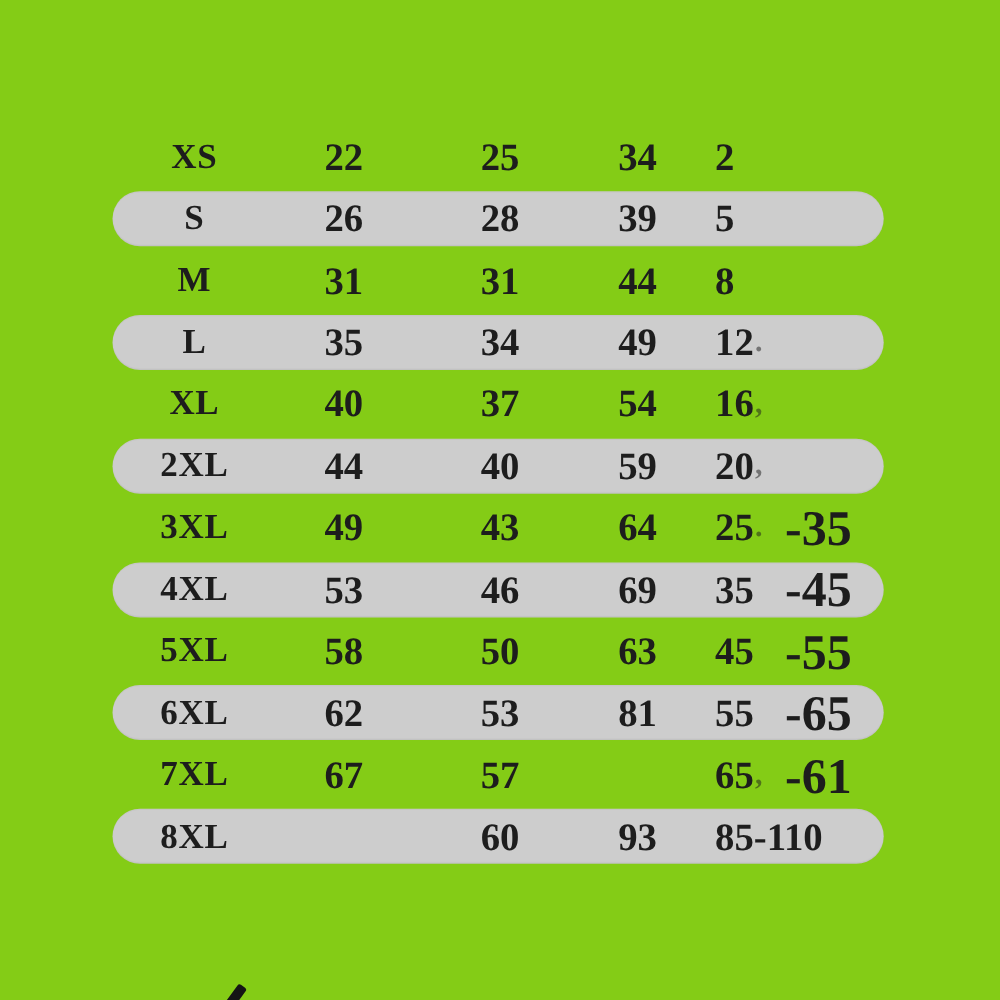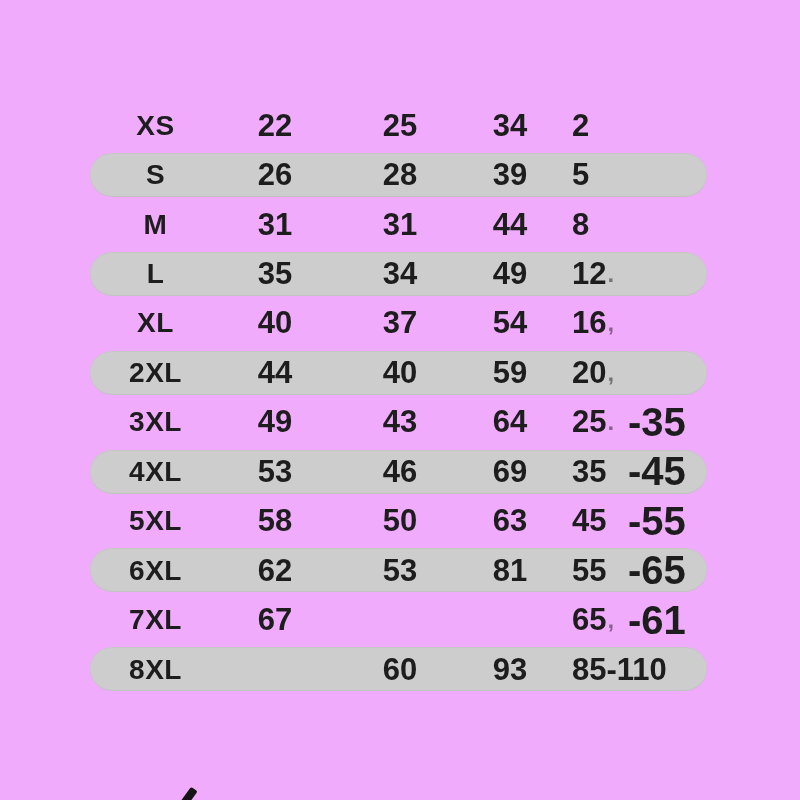--- a/index.html
+++ b/index.html
@@ -1,20 +1,20 @@
 <!DOCTYPE html>
 <html><head>
 <meta charset="utf-8">
 <style>
   * { margin:0; padding:0; box-sizing:border-box; }
   html,body { width:800px; height:800px; }
   body { font-family:"Liberation Sans", sans-serif; background:#ffffff; }
   .stage {
     position:relative; width:800px; height:800px;
-    background:#f0abfc; overflow:hidden;
+    background:#84cc16; overflow:hidden;font-family:Liberation Serif, serif;
   }
   .size-table { position:absolute; left:0; top:101px; width:800px; }
   .row { position:relative; height:49.45px; }
   .pill {
     position:absolute; left:90px; top:2.5px; width:617px; height:44px;
     background:#cdcdcd; border-radius:22px;
     box-shadow: inset 0 -1px 1px rgba(0,0,0,0.06), inset 0 1px 0 rgba(0,0,0,0.03);
   }
   .cell {
     position:absolute; top:0; height:100%;
@@ -160,20 +160,21 @@
       <div class="cell cell-c4">
           <span>55</span>
           <span class="mark"></span>
         </div>
       <div class="cell cell-c5">-65</div>
     </div>
 
     <div class="row">
       <div class="cell cell-size">7XL</div>
       <div class="cell cell-c1">67</div>
+      <div class="cell cell-c2">57</div>
       <div class="cell cell-c4">
           <span>65</span>
           <span class="mark">,</span>
         </div>
       <div class="cell cell-c5">-61</div>
     </div>
 
     <div class="row">
       <div class="pill"></div>
       <div class="cell cell-size">8XL</div>

